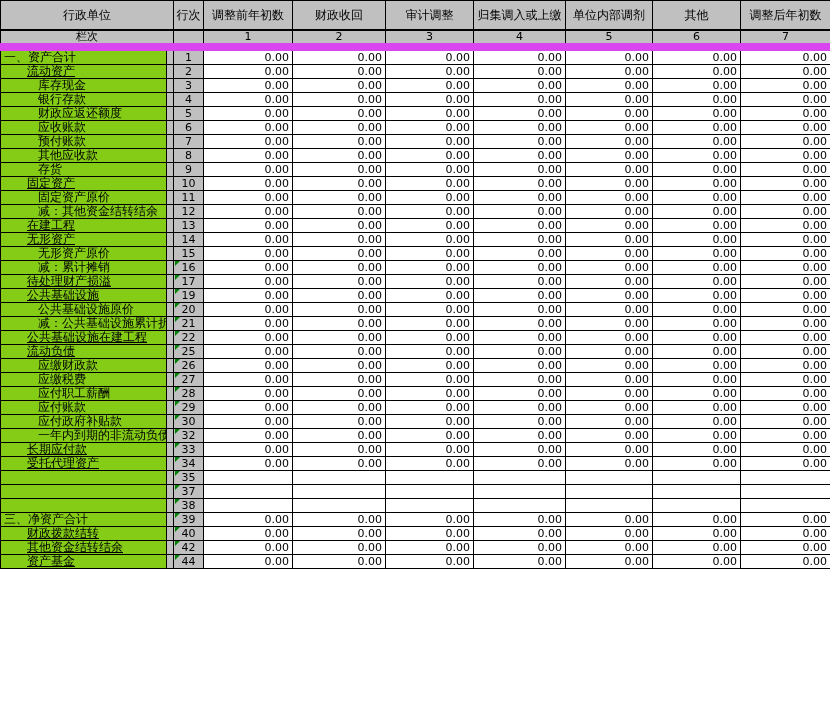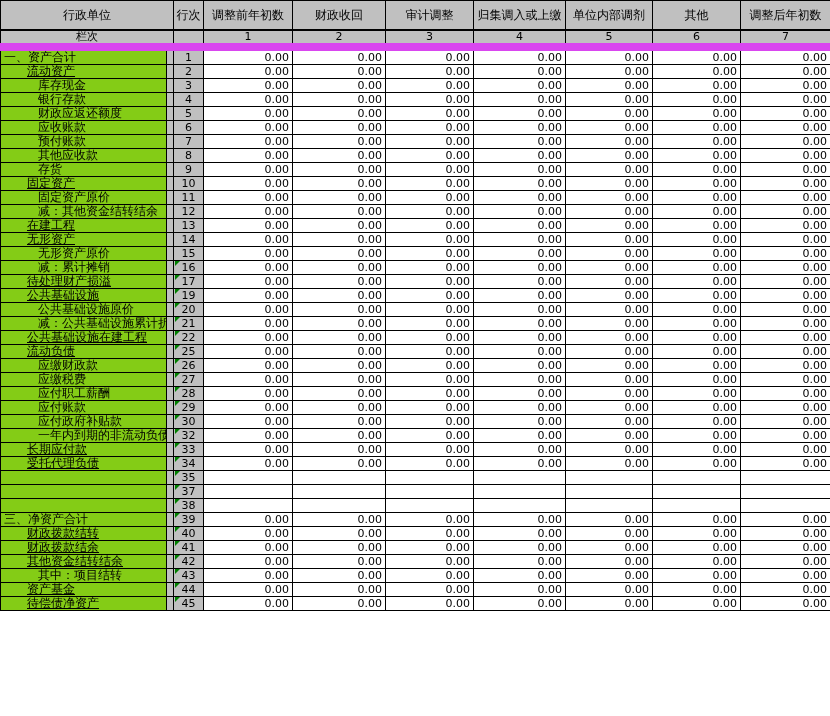--- a/index.html
+++ b/index.html
@@ -438,21 +438,21 @@
           <td class="rno"><span class="flag"></span>33</td>
           <td class="val">0.00</td>
           <td class="val">0.00</td>
           <td class="val">0.00</td>
           <td class="val">0.00</td>
           <td class="val">0.00</td>
           <td class="val">0.00</td>
           <td class="val">0.00</td>
         </tr>
         <tr>
-          <td class="lbl ind1">受托代理负债</td>
+          <td class="lbl ind1">受托代理资产</td>
           <td class="gap"></td>
           <td class="rno"><span class="flag"></span>34</td>
           <td class="val">0.00</td>
           <td class="val">0.00</td>
           <td class="val">0.00</td>
           <td class="val">0.00</td>
           <td class="val">0.00</td>
           <td class="val">0.00</td>
           <td class="val">0.00</td>
         </tr>
@@ -510,71 +510,35 @@
           <td class="rno"><span class="flag"></span>40</td>
           <td class="val">0.00</td>
           <td class="val">0.00</td>
           <td class="val">0.00</td>
           <td class="val">0.00</td>
           <td class="val">0.00</td>
           <td class="val">0.00</td>
           <td class="val">0.00</td>
         </tr>
         <tr>
-          <td class="lbl ind1">财政拨款结余</td>
-          <td class="gap"></td>
-          <td class="rno"><span class="flag"></span>41</td>
-          <td class="val">0.00</td>
-          <td class="val">0.00</td>
-          <td class="val">0.00</td>
-          <td class="val">0.00</td>
-          <td class="val">0.00</td>
-          <td class="val">0.00</td>
-          <td class="val">0.00</td>
-        </tr>
-        <tr>
           <td class="lbl ind1">其他资金结转结余</td>
           <td class="gap"></td>
           <td class="rno"><span class="flag"></span>42</td>
           <td class="val">0.00</td>
           <td class="val">0.00</td>
           <td class="val">0.00</td>
           <td class="val">0.00</td>
           <td class="val">0.00</td>
           <td class="val">0.00</td>
           <td class="val">0.00</td>
         </tr>
         <tr>
-          <td class="lbl ind2">其中：项目结转</td>
-          <td class="gap"></td>
-          <td class="rno"><span class="flag"></span>43</td>
-          <td class="val">0.00</td>
-          <td class="val">0.00</td>
-          <td class="val">0.00</td>
-          <td class="val">0.00</td>
-          <td class="val">0.00</td>
-          <td class="val">0.00</td>
-          <td class="val">0.00</td>
-        </tr>
-        <tr>
           <td class="lbl ind1">资产基金</td>
           <td class="gap"></td>
           <td class="rno"><span class="flag"></span>44</td>
-          <td class="val">0.00</td>
-          <td class="val">0.00</td>
-          <td class="val">0.00</td>
-          <td class="val">0.00</td>
-          <td class="val">0.00</td>
-          <td class="val">0.00</td>
-          <td class="val">0.00</td>
-        </tr>
-        <tr>
-          <td class="lbl ind1">待偿债净资产</td>
-          <td class="gap"></td>
-          <td class="rno"><span class="flag"></span>45</td>
           <td class="val">0.00</td>
           <td class="val">0.00</td>
           <td class="val">0.00</td>
           <td class="val">0.00</td>
           <td class="val">0.00</td>
           <td class="val">0.00</td>
           <td class="val">0.00</td>
         </tr>
       </tbody>
   </table>

